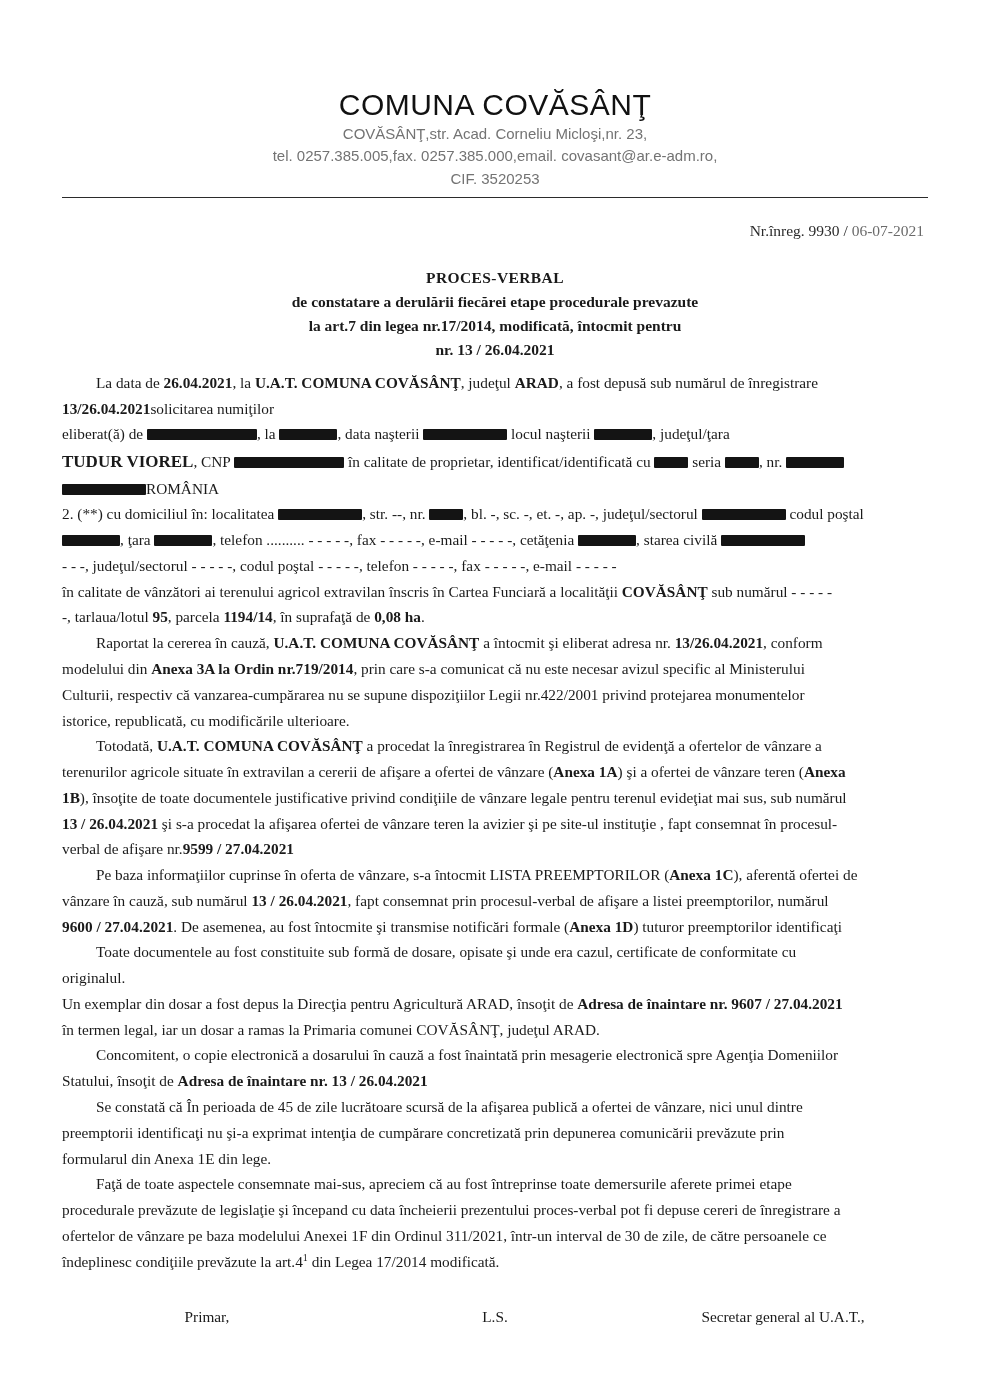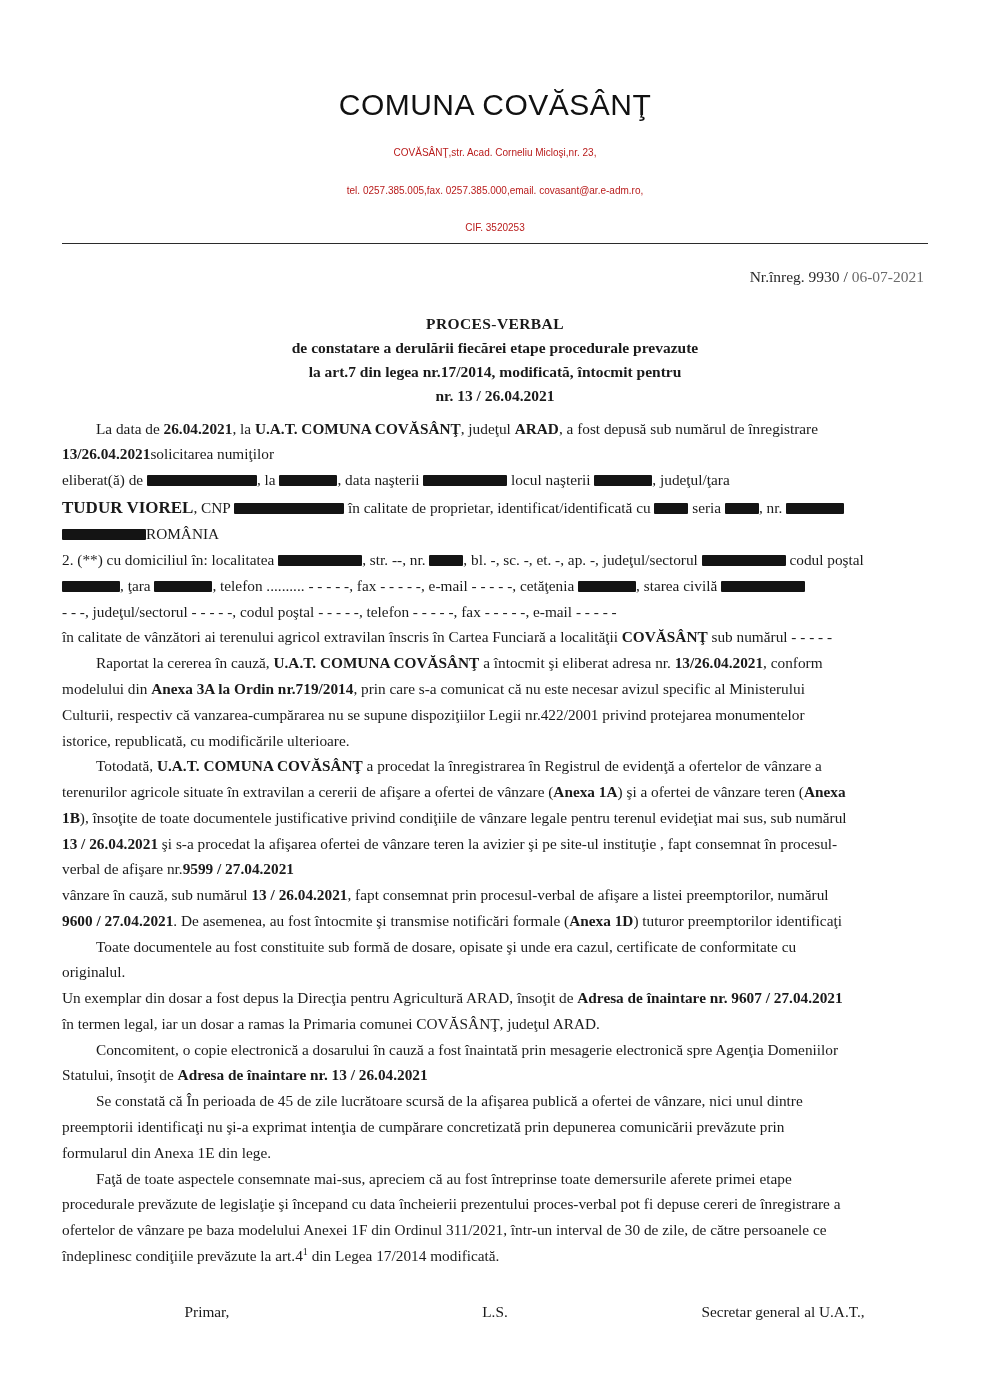--- a/index.html
+++ b/index.html
@@ -30,23 +30,23 @@
   }
   .org-name {
     font-family: "Liberation Sans", sans-serif;
     font-size: 30px;
     letter-spacing: 0.5px;
     color: #111;
     font-weight: 400;
   }
   .org-line {
     font-family: "Liberation Sans", sans-serif;
-    font-size: 10px;
-    color: #b91c1c;
-    margin-top: 24px;
+    font-size: 15px;
+    color: #737373;
+    margin-top: 2px;
     line-height: 1.35;
   }
   .header-rule {
     border: none;
     border-top: 1.4px solid #2b2b2b;
     margin: 8px 0 0 0;
     width: 100%;
   }
 
   
@@ -174,20 +174,23 @@
     <p>
       <span class="redact r-md"></span><span>, ţara </span><span class="redact r-md"></span><span>, telefon .......... - - - - -, fax - - - - -, e-mail - - - - -, cetăţenia </span><span class="redact r-md"></span><span>, starea civilă </span><span class="redact r-lg"></span>
     </p>
 
     <p>- - -, judeţul/sectorul - - - - -, codul poştal - - - - -, telefon - - - - -, fax - - - - -, e-mail - - - - -</p>
 
     <p>
       <span>în calitate de vânzători ai terenului agricol extravilan înscris în Cartea Funciară a localităţii </span><b>COVĂSÂNŢ</b><span> sub numărul - - - - -</span>
     </p>
 
+    <p>
+      <span>-, tarlaua/lotul </span><b>95</b><span>, parcela </span><b>1194/14</b><span>, în suprafaţă de </span><b>0,08 ha</b><span>.</span>
+    </p>
 
     <p class="indent">
       <span>Raportat la cererea în cauză, </span><b>U.A.T. COMUNA COVĂSÂNŢ</b><span> a întocmit şi eliberat adresa nr. </span><b>13/26.04.2021</b><span>, conform</span>
     </p>
 
     <p>
       <span>modelului din </span><b>Anexa 3A la Ordin nr.719/2014</b><span>, prin care s-a comunicat că nu este necesar avizul specific al Ministerului</span>
     </p>
 
     <p>Culturii, respectiv că vanzarea-cumpărarea nu se supune dispoziţiilor Legii nr.422/2001 privind protejarea monumentelor</p>
@@ -206,20 +209,23 @@
     </p>
 
     <p>
       <b>13 / 26.04.2021</b><span> şi s-a procedat la afişarea ofertei de vânzare teren la avizier şi pe site-ul instituţie , fapt consemnat în procesul-</span>
     </p>
 
     <p>
       <span>verbal de afişare nr.</span><b>9599 / 27.04.2021</b>
     </p>
 
+    <p class="indent">
+      <span>Pe baza informaţiilor cuprinse în oferta de vânzare, s-a întocmit LISTA PREEMPTORILOR (</span><b>Anexa 1C</b><span>), aferentă ofertei de</span>
+    </p>
 
     <p>
       <span>vânzare în cauză, sub numărul </span><b>13 / 26.04.2021</b><span>, fapt consemnat prin procesul-verbal de afişare a listei preemptorilor, numărul</span>
     </p>
 
     <p>
       <b>9600 / 27.04.2021</b><span>. De asemenea, au fost întocmite şi transmise notificări formale (</span><b>Anexa 1D</b><span>) tuturor preemptorilor identificaţi</span>
     </p>
 
     <p class="indent">Toate documentele au fost constituite sub formă de dosare, opisate şi unde era cazul, certificate de conformitate cu</p>

